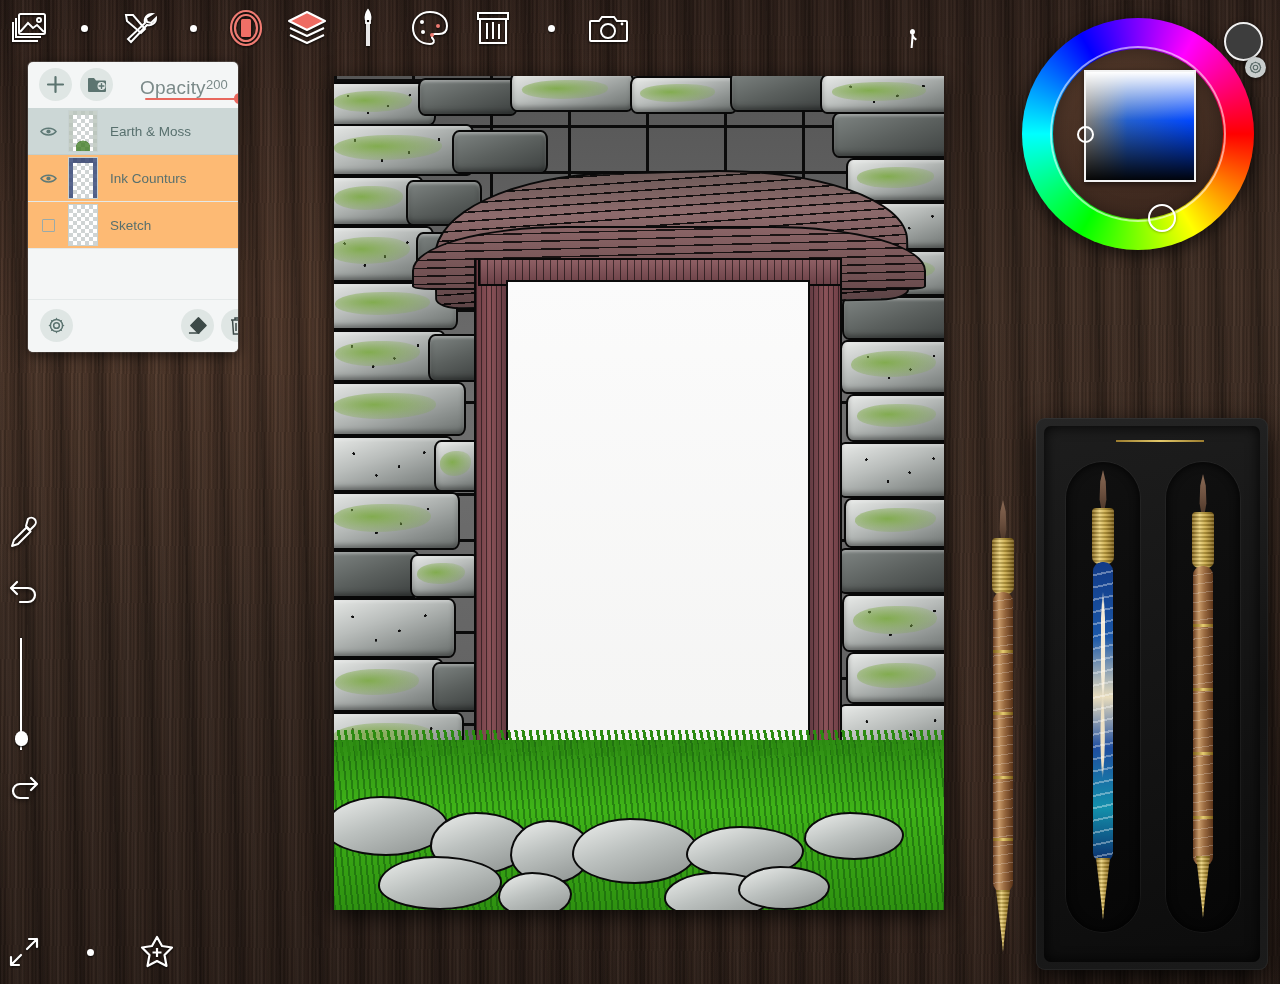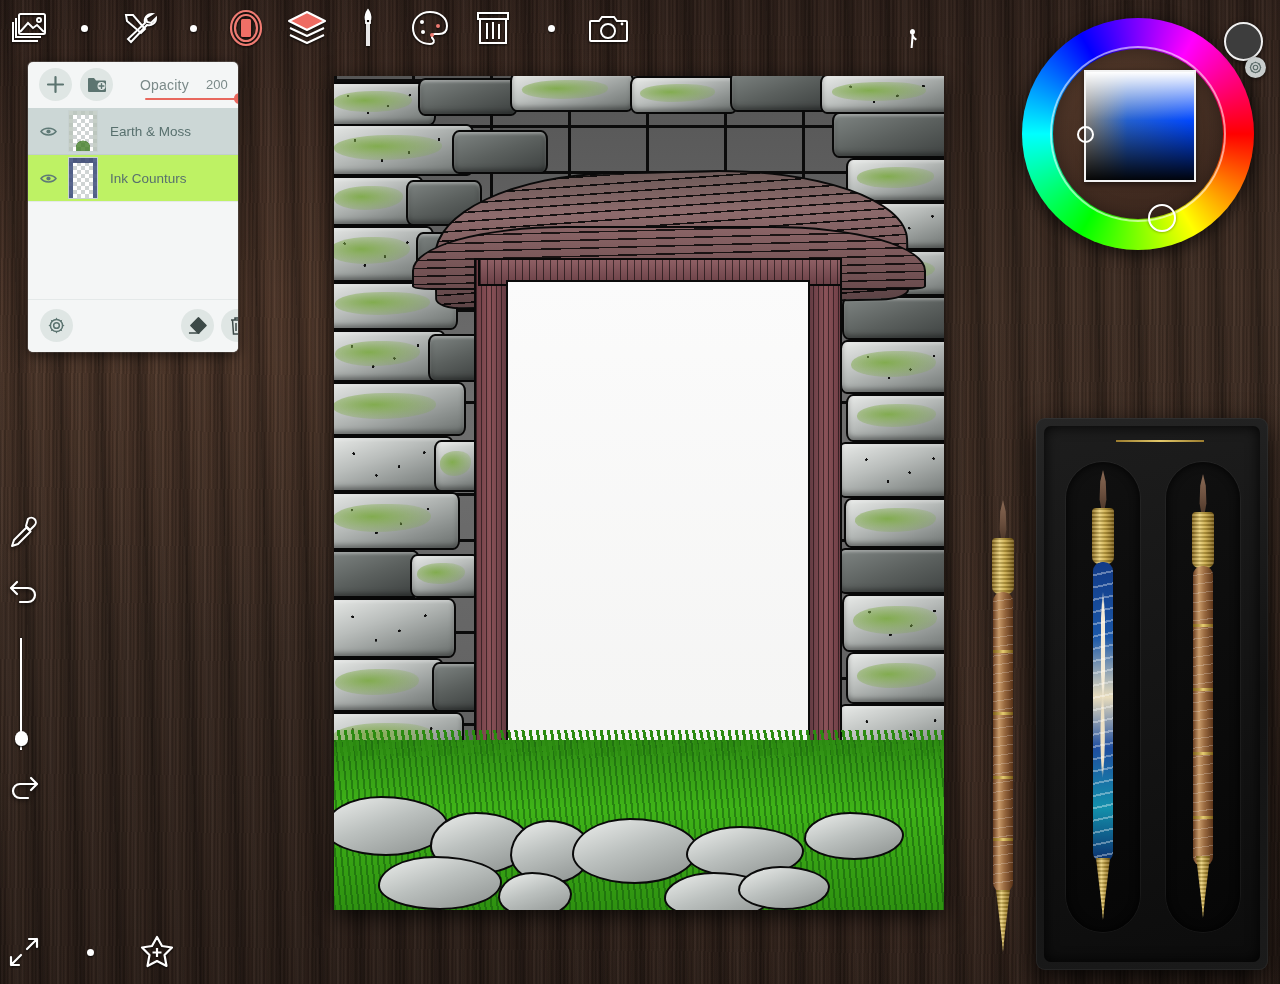--- a/index.html
+++ b/index.html
@@ -66,35 +66,35 @@
     z-index:35;overflow:hidden;
   }
   #layers-head{height:44px;position:relative;}
   .round-btn{
     position:absolute;border-radius:50%;background:#dfe6e4;
     display:flex;align-items:center;justify-content:center;color:#5c7470;
   }
   #add-layer{left:11px;top:6px;width:33px;height:33px;}
   #add-group{left:52px;top:6px;width:33px;height:33px;}
   #opacity-label{
-    position:absolute;left:112px;top:15px;font-size:14px;color:#7b8a89;letter-spacing:.2px;
+    position:absolute;left:112px;top:15px;font-size:19px;color:#7b8a89;letter-spacing:.2px;
   }
   #opacity-value{
     position:absolute;left:178px;top:15px;font-size:13px;color:#7b8a89;
   }
   #opacity-track{
     position:absolute;left:117px;top:36px;width:98px;height:2px;background:#e8685e;border-radius:2px;
   }
   #opacity-knob{
     position:absolute;left:206px;top:31px;width:11px;height:11px;border-radius:50%;background:#e8685e;
   }
   #layer-list{position:absolute;left:0;top:46px;width:240px;}
   .layer-row{
     height:46px;display:flex;align-items:center;
-    border-bottom:1px solid #e4e9e9;background:#bef264;position:relative;
+    border-bottom:1px solid #e4e9e9;background:#fdba74;position:relative;
   }
   .layer-row.selected{background:#ccd7d6;border-bottom:1px solid #c2cecd;}
   .eye{width:40px;display:flex;align-items:center;justify-content:center;color:#5f7a77;}
   .eye-off{
     width:11px;height:11px;border:1.6px solid #9aaaa9;background:transparent;border-radius:1px;
   }
   .thumb{
     width:28px;height:40px;border:1px solid #c8d2d1;background:#fff;
     background-image:
       linear-gradient(45deg,#cfd4d4 25%,transparent 25%,transparent 75%,#cfd4d4 75%),
@@ -522,20 +522,29 @@
           <circle cx="8.5" cy="5.5" r="2.1" fill="#5f7a77" stroke="none"></circle>
         </svg>
       </div>
       <div class="thumb t-ink">
           <div class="tart"></div>
         </div>
       <div class="layer-name">Ink Counturs</div>
     </div>
 
 
+    <div class="layer-row">
+      <div class="eye">
+        <span class="eye-off"></span>
+      </div>
+      <div class="thumb t-sketch">
+          <div class="tart"></div>
+        </div>
+      <div class="layer-name">Sketch</div>
+    </div>
   </div>
 
   <div id="layers-foot">
     <div class="round-btn" id="layer-settings">
       <svg width="19" height="19" viewBox="0 0 20 20" fill="none" stroke="#5c7470" stroke-width="1.6">
         <circle cx="10" cy="10" r="3"></circle>
         <path d="M10 1.5 L11.3 4 L8.7 4 Z M10 18.5 L8.7 16 L11.3 16 Z M1.5 10 L4 8.7 L4 11.3 Z M18.5 10 L16 11.3 L16 8.7 Z M4 4 L6.6 5 L5 6.6 Z M16 16 L13.4 15 L15 13.4 Z M16 4 L15 6.6 L13.4 5 Z M4 16 L5 13.4 L6.6 15 Z" fill="#5c7470" stroke="none"></path>
         <circle cx="10" cy="10" r="6.4"></circle>
       </svg>
     </div>

